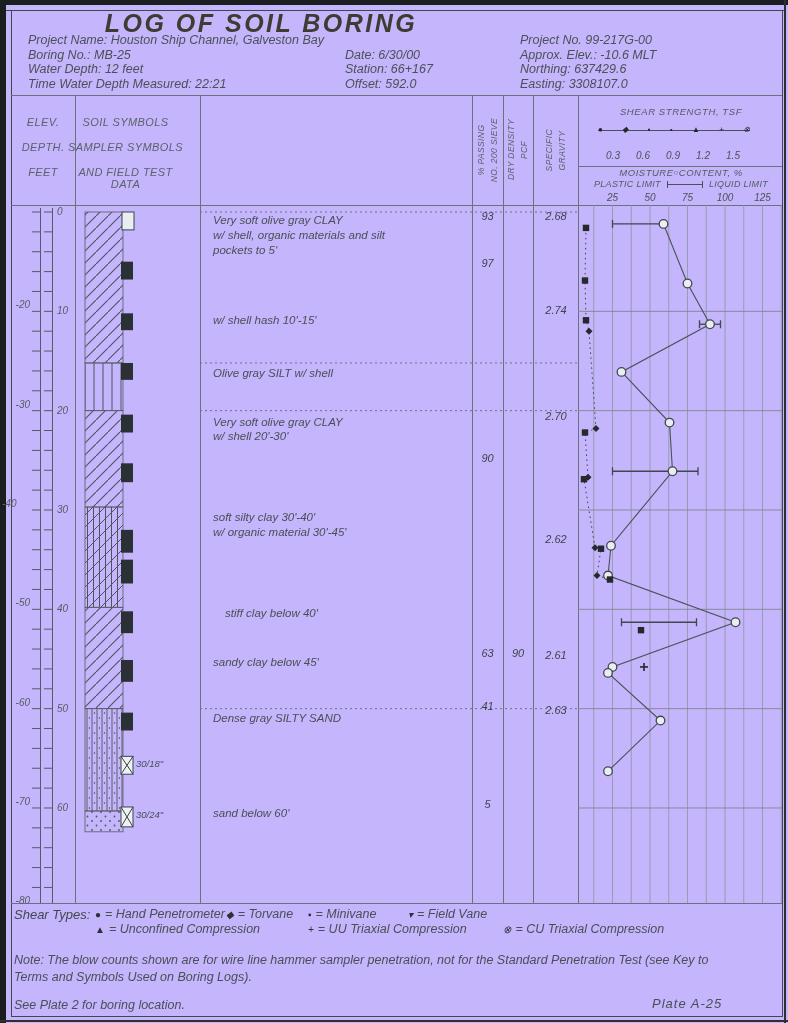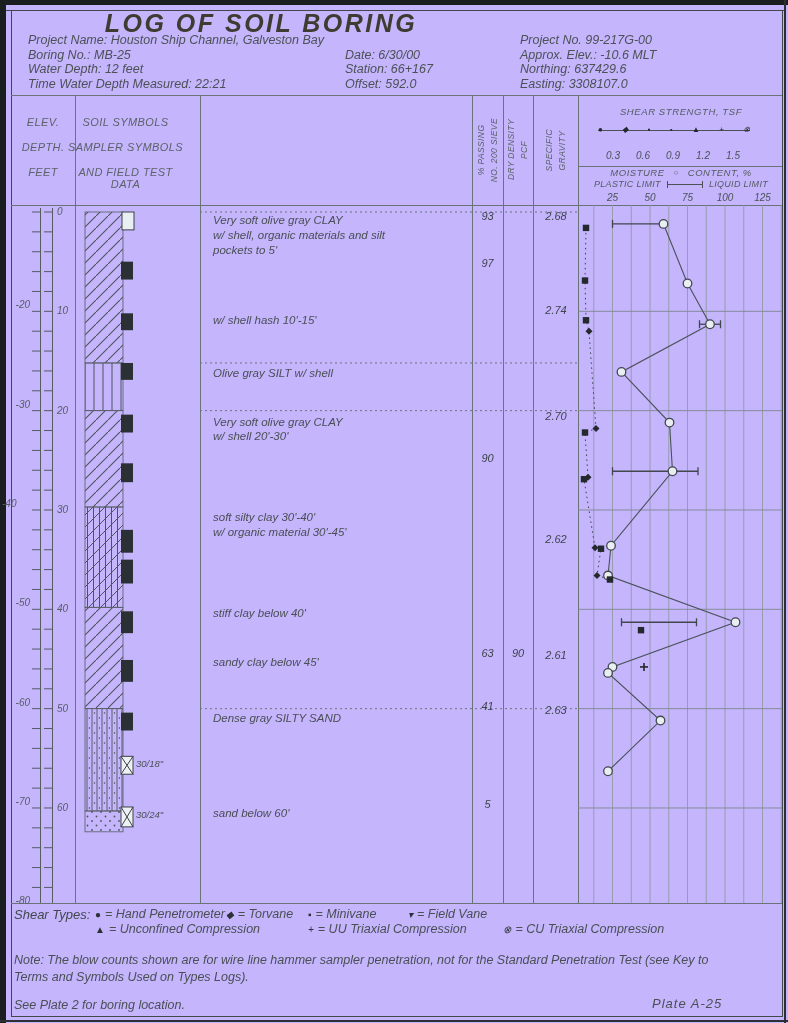--- a/index.html
+++ b/index.html
@@ -21,21 +21,21 @@
   .vtxt span{writing-mode:vertical-rl;transform:rotate(180deg);white-space:pre-line;
              font-size:8.5px;letter-spacing:.4px;color:#5c6268;text-align:center;line-height:1.5;}
   #shear-title{position:absolute;left:578px;top:106px;width:206px;text-align:center;
                font-size:9.5px;letter-spacing:.6px;color:#555b61;}
   #shear-markers{position:absolute;left:598px;top:124px;width:152px;height:12px;display:flex;
                  justify-content:space-between;align-items:center;
                  background:linear-gradient(#4c5156 0 0) center/100% 1px no-repeat;}
   #shear-markers span{font-size:8px;color:#24292d;line-height:1;}
   .tick{position:absolute;font-size:10px;color:#4c5156;text-align:center;}
   #moist1{position:absolute;left:578px;top:167px;width:206px;display:flex;justify-content:center;
-          gap:9px;font-size:9.5px;letter-spacing:.5px;color:#555b61;align-items:center;}
+          font-size:9.5px;letter-spacing:.5px;color:#555b61;align-items:center;}
   #moist2{position:absolute;left:578px;top:179px;width:206px;display:flex;justify-content:center;
           gap:6px;font-size:9px;letter-spacing:.3px;color:#555b61;align-items:center;}
   .plbar{display:inline-block;width:34px;height:7px;border-left:1px solid #4c5156;border-right:1px solid #4c5156;
          background:linear-gradient(#4c5156 0 0) center/100% 1px no-repeat;}
   .rlab{position:absolute;font-size:10px;color:#575d63;}
   .desc{position:absolute;font-size:11.5px;color:#4a4f54;line-height:1.28;white-space:pre-line;}
   .val{position:absolute;font-size:11px;color:#3f444a;text-align:center;}
   .samplab{position:absolute;font-size:9.5px;color:#4a4f54;}
   .legend-item{position:absolute;font-size:12.5px;color:#4a4f54;white-space:nowrap;}
   .legend-item b{font-weight:normal;font-size:10px;margin-right:4px;color:#2c3135;}
@@ -290,21 +290,21 @@
       <path d="M595 544.2354 L598.5 547.7354 L595 551.2354 L591.5 547.7354 Z" fill="#24292d"></path>
       <rect x="597.8" y="545.5287" width="6.4" height="6.4" fill="#24292d"></rect>
       <path d="M597 572.0478 L600.5 575.5478 L597 579.0478 L593.5 575.5478 Z" fill="#24292d"></path>
       <rect x="606.8" y="576.3209999999999" width="6.4" height="6.4" fill="#24292d"></rect>
       <rect x="637.8" y="626.9793" width="6.4" height="6.4" fill="#24292d"></rect>
       <line x1="640" y1="666.9313999999999" x2="648" y2="666.9313999999999" stroke="#24292d" stroke-width="1.6"></line>
       <line x1="644" y1="662.9313999999999" x2="644" y2="670.9313999999999" stroke="#24292d" stroke-width="1.6"></line>
     </svg>
 
   <div id="legend-label">Shear Types:</div>
-  <div id="note">Note: The blow counts shown are for wire line hammer sampler penetration, not for the Standard Penetration Test (see Key to Terms and Symbols Used on Types Logs).</div>
+  <div id="note">Note: The blow counts shown are for wire line hammer sampler penetration, not for the Standard Penetration Test (see Key to Terms and Symbols Used on Boring Logs).</div>
   <div id="see-plate">See Plate 2 for boring location.</div>
   <div id="plate-no">Plate  A-25</div>
 <div class="abs info" style="left: 28px; top: 33px;">Project Name: Houston Ship Channel, Galveston Bay</div>
     <div class="abs info" style="left: 28px; top: 47.6px;">Boring No.: MB-25</div>
     <div class="abs info" style="left: 28px; top: 62.2px;">Water Depth: 12 feet</div>
     <div class="abs info" style="left: 28px; top: 76.8px;">Time Water Depth Measured: 22:21</div>
     <div class="abs info" style="left: 345px; top: 47.6px;">Date: 6/30/00</div>
     <div class="abs info" style="left: 345px; top: 62.2px;">Station: 66+167</div>
     <div class="abs info" style="left: 345px; top: 76.8px;">Offset: 592.0</div>
     <div class="abs info" style="left: 520px; top: 33px;">Project No. 99-217G-00</div>
@@ -339,21 +339,21 @@
     <div class="abs samplab" style="left: 136px; top: 808.987px;">30/24"</div>
     <div class="abs desc" style="left: 213px; top: 213.49px; width: 252px;">Very soft olive gray CLAY
 w/ shell, organic materials and silt
 pockets to 5'</div>
     <div class="abs desc" style="left: 213px; top: 313.317px; width: 252px;">w/ shell hash 10'-15'</div>
     <div class="abs desc" style="left: 213px; top: 365.962px; width: 252px;">Olive gray SILT w/ shell</div>
     <div class="abs desc" style="left: 213px; top: 414.633px; width: 252px;">Very soft olive gray CLAY
 w/ shell 20'-30'</div>
     <div class="abs desc" style="left: 213px; top: 509.99px; width: 252px;">soft silty clay 30'-40'
 w/ organic material 30'-45'</div>
-    <div class="abs desc" style="left: 213px; top: 606.34px; width: 252px;">stiff clay below 40'</div>
+    <div class="abs desc" style="left: 225px; top: 606.34px; width: 252px;">stiff clay below 40'</div>
     <div class="abs desc" style="left: 213px; top: 655.012px; width: 252px;">sandy clay below 45'</div>
     <div class="abs desc" style="left: 213px; top: 710.637px; width: 252px;">Dense gray SILTY SAND</div>
     <div class="abs desc" style="left: 213px; top: 805.993px; width: 252px;">sand below 60'</div>
     <div class="abs val" style="left: 472px; top: 209.96px; width: 31px;">93</div>
     <div class="abs val" style="left: 472px; top: 256.645px; width: 31px;">97</div>
     <div class="abs val" style="left: 472px; top: 452.325px; width: 31px;">90</div>
     <div class="abs val" style="left: 472px; top: 647.012px; width: 31px;">63</div>
     <div class="abs val" style="left: 472px; top: 699.657px; width: 31px;">41</div>
     <div class="abs val" style="left: 472px; top: 797.993px; width: 31px;">5</div>
     <div class="abs val" style="left: 503px; top: 647.012px; width: 30px;">90</div>

